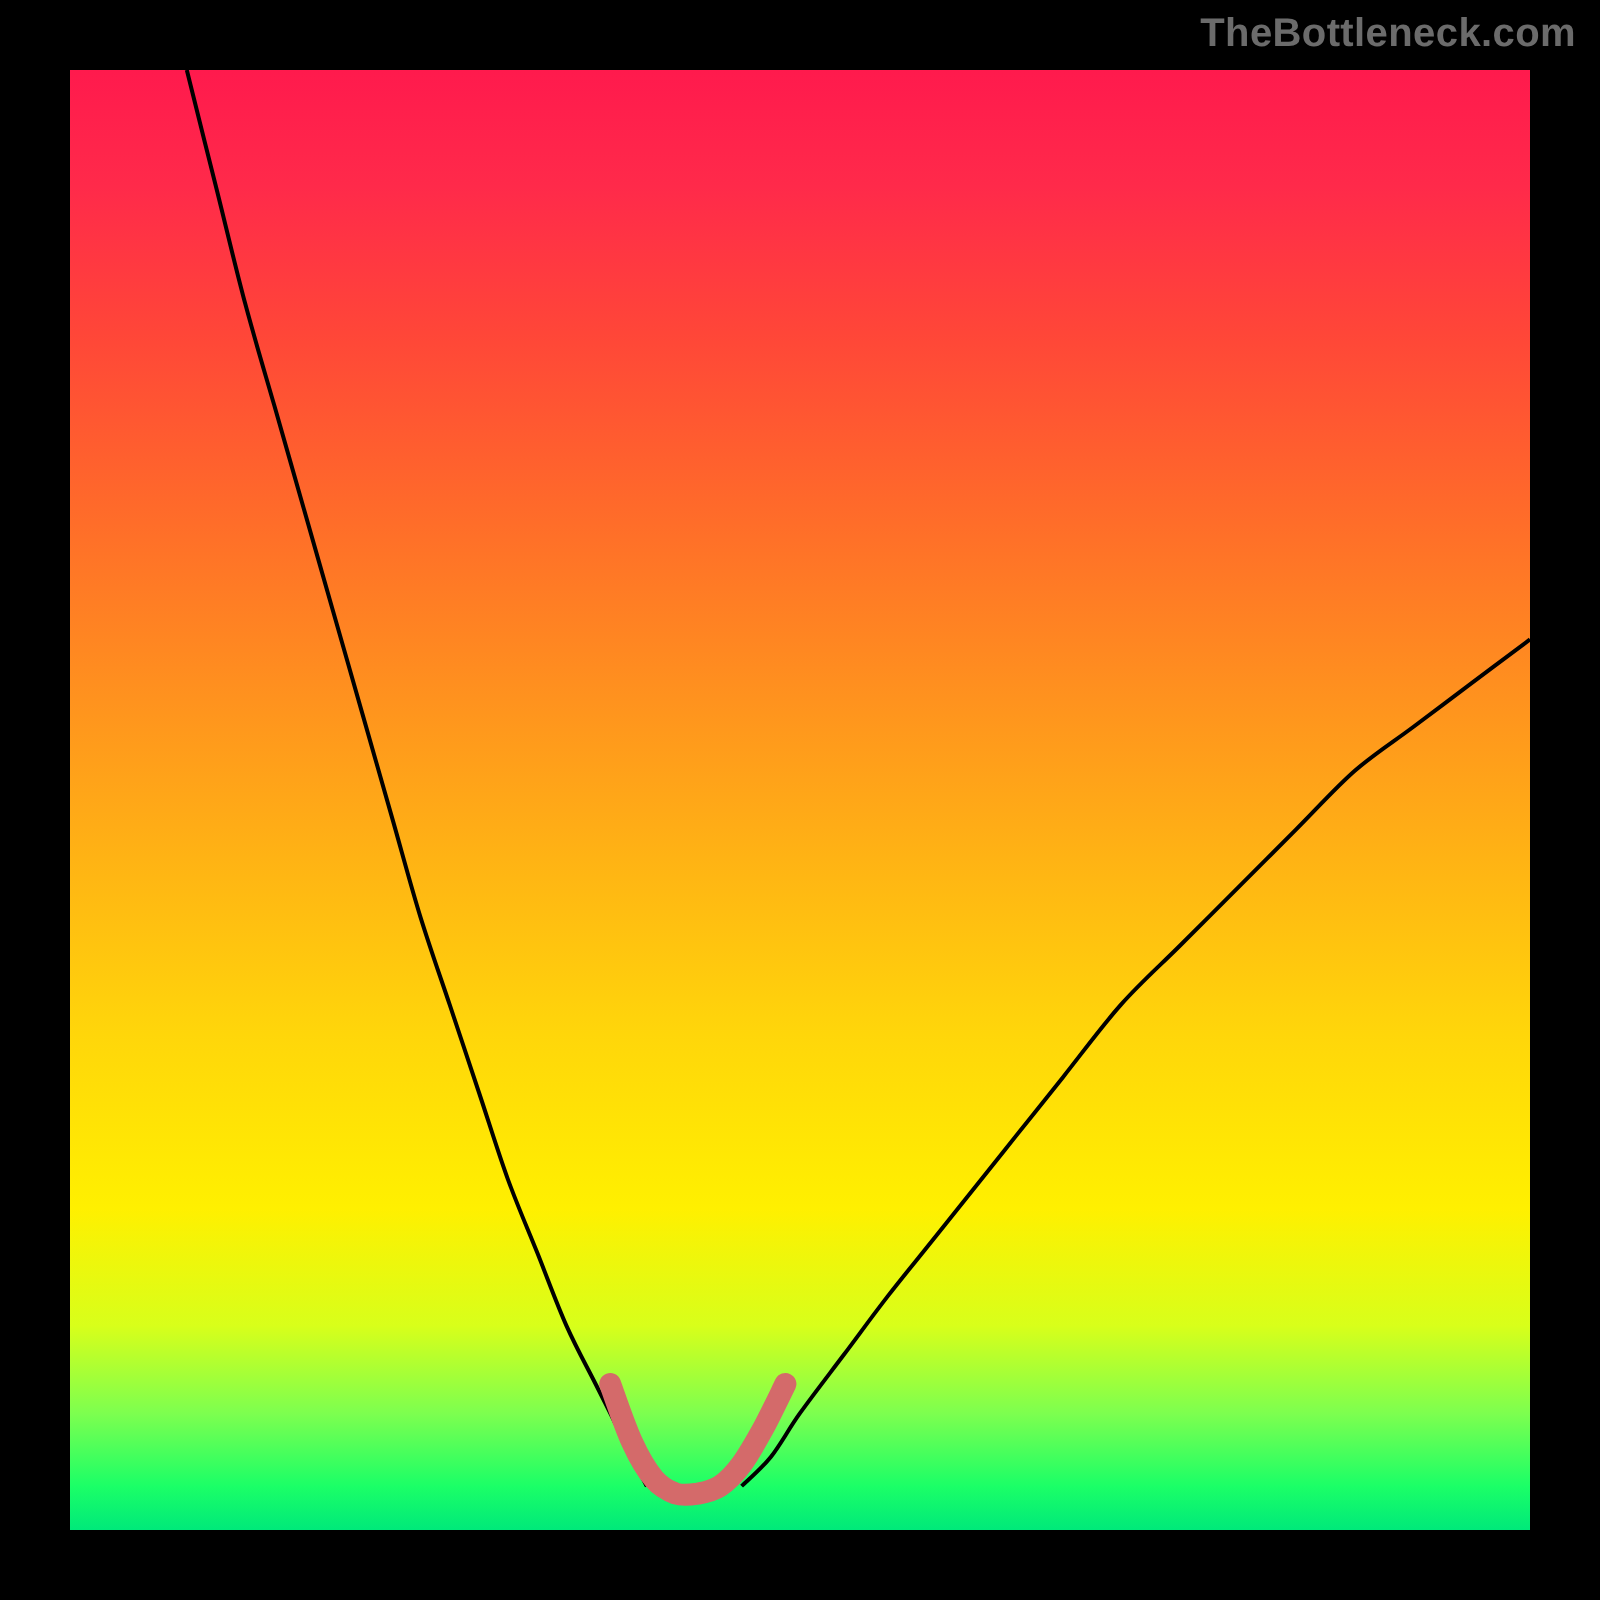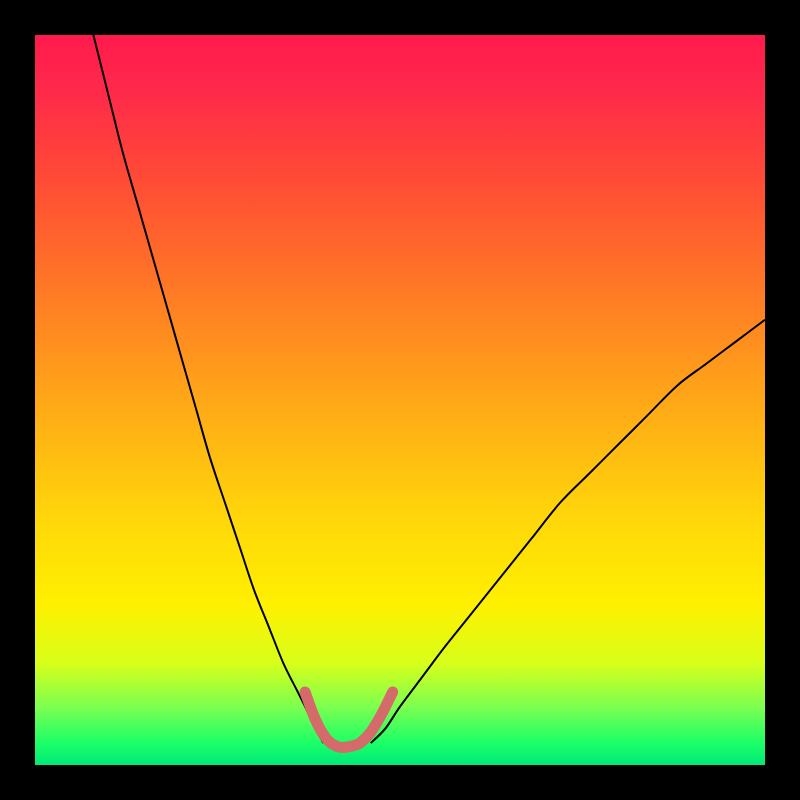--- a/index.html
+++ b/index.html
@@ -70,20 +70,21 @@
     stroke-width: 11;
     stroke-linecap: round;
     stroke-linejoin: round;
   }
 </style>
 </head>
 <body>
 
 <div class="frame">
 
+  <div class="watermark">TheBottleneck.com</div>
 
   <div class="plot-area">
     <svg id="chart-svg" viewBox="0 0 730 730">
       <path id="left-branch-path" class="curve" d="M 58.4 0.0 C 60.8 9.7, 68.1 38.9, 73.0 58.4 C 77.9 77.9, 82.7 98.6, 87.6 116.8 C 92.5 135.1, 97.3 150.9, 102.2 167.9 C 107.1 184.9, 111.9 202.0, 116.8 219.0 C 121.7 236.0, 126.5 253.1, 131.4 270.1 C 136.3 287.1, 141.1 304.2, 146.0 321.2 C 150.9 338.2, 155.7 355.3, 160.6 372.3 C 165.5 389.3, 170.3 407.6, 175.2 423.4 C 180.1 439.2, 184.9 452.6, 189.8 467.2 C 194.7 481.8, 199.5 496.4, 204.4 511.0 C 209.3 525.6, 214.1 541.4, 219.0 554.8 C 223.9 568.2, 228.7 579.1, 233.6 591.3 C 238.5 603.5, 243.3 616.8, 248.2 627.8 C 253.1 638.8, 257.9 647.3, 262.8 657.0 C 267.7 666.7, 273.1 677.7, 277.4 686.2 C 281.7 694.7, 286.5 704.5, 288.4 708.1"></path>
       <path id="right-branch-path" class="curve" d="M 335.8 708.1 C 338.2 705.7, 345.5 699.6, 350.4 693.5 C 355.3 687.4, 358.9 680.1, 365.0 671.6 C 371.1 663.1, 379.6 652.1, 386.9 642.4 C 394.2 632.7, 400.3 624.2, 408.8 613.2 C 417.3 602.3, 428.3 588.9, 438.0 576.7 C 447.7 564.5, 457.5 552.4, 467.2 540.2 C 476.9 528.0, 486.7 515.9, 496.4 503.7 C 506.1 491.5, 515.9 478.1, 525.6 467.2 C 535.3 456.3, 545.1 447.7, 554.8 438.0 C 564.5 428.3, 574.3 418.5, 584.0 408.8 C 593.7 399.1, 603.5 389.3, 613.2 379.6 C 622.9 369.9, 632.7 358.9, 642.4 350.4 C 652.1 341.9, 661.9 335.8, 671.6 328.5 C 681.3 321.2, 691.1 313.9, 700.8 306.6 C 710.5 299.3, 725.1 288.4, 730.0 284.7"></path>
       <path id="valley-path" class="valley" d="M 270.1 657.0 C 271.9 661.9, 277.4 678.3, 281.1 686.2 C 284.7 694.1, 288.4 700.2, 292.0 704.5 C 295.6 708.7, 299.3 710.5, 302.9 711.8 C 306.6 713.0, 310.3 712.4, 313.9 711.8 C 317.5 711.1, 321.2 710.5, 324.9 708.1 C 328.5 705.7, 332.2 702.0, 335.8 697.1 C 339.4 692.3, 343.1 685.6, 346.8 678.9 C 350.4 672.2, 355.9 660.6, 357.7 657.0"></path>
     </svg>
   </div>
 
 </div>

